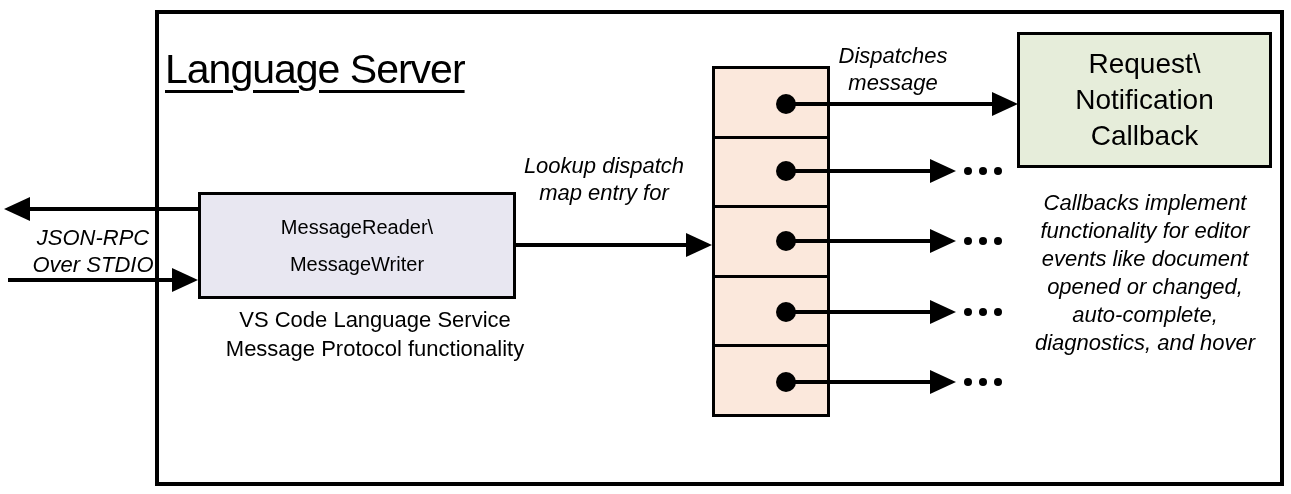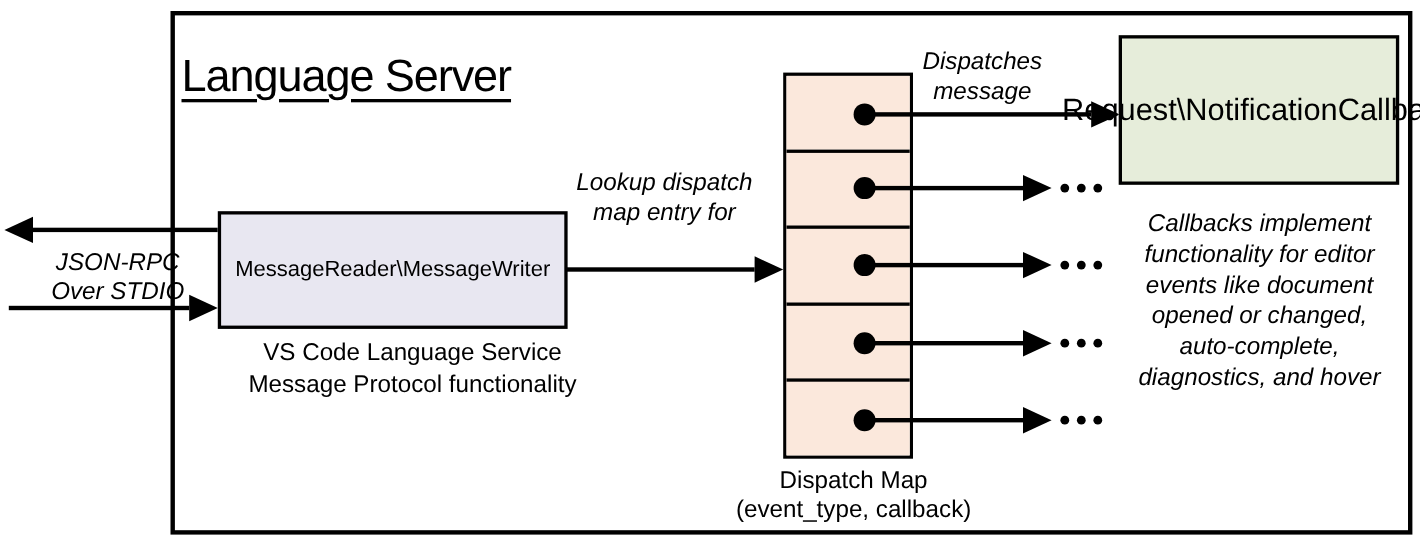--- a/index.html
+++ b/index.html
@@ -8,21 +8,21 @@
   .outer{position:absolute;left:155px;top:10px;width:1129px;height:476px;
          border:4px solid #000;box-sizing:border-box;background:#fff;}
   .title{position:absolute;left:165px;top:46px;width:420px;
          font-size:41px;letter-spacing:-1px;
          text-decoration:underline;text-decoration-thickness:3px;text-underline-offset:7px;}
   .hline{position:absolute;height:4px;background:#000;}
   .tri{position:absolute;width:0;height:0;border-top:12px solid transparent;border-bottom:12px solid transparent;}
   .tri-r{border-left:26px solid #000;}
   .tri-l{border-right:26px solid #000;}
   .box{position:absolute;border:3px solid #000;box-sizing:border-box;display:flex;
-       flex-direction:row;align-items:center;justify-content:center;text-align:center;}
+       flex-direction:column;align-items:center;justify-content:center;text-align:center;}
   .reader{left:198px;top:192px;width:318px;height:107px;background:var(--reader-fill,#E8E7F1);
           font-size:20px;line-height:37px;}
   .callback{left:1017px;top:32px;width:255px;height:136px;background:var(--callback-fill,#E6EDDA);
             font-size:28px;line-height:36px;}
   .lbl{position:absolute;text-align:center;font-size:22px;line-height:29px;white-space:nowrap;}
   .ital{font-style:italic;font-size:22px;line-height:27px;}
   .dispatch-map{position:absolute;left:712px;top:66px;width:118px;height:351px;
                 border:3px solid #000;box-sizing:border-box;display:flex;flex-direction:column;}
   .cell{flex:1;background:var(--cell-fill,#FBE8DC);}
   .cell + .cell{border-top:3px solid #000;}
@@ -37,21 +37,21 @@
 
 <div class="canvas">
 
   <div class="outer"></div>
   <div class="title">Language Server</div>
 
   <div class="hline" style="left:30px;top:207px;width:168px;"></div>
   <div class="tri tri-l" style="left:4px;top:197px;"></div>
   <div class="hline" style="left:8px;top:278px;width:164px;"></div>
   <div class="tri tri-r" style="left:172px;top:268px;"></div>
-  <div class="lbl ital" style="left:32px;top:224px;width:150px;">
+  <div class="lbl ital" style="left:18px;top:224px;width:150px;">
     <div>JSON-RPC</div>
     <div>Over STDIO</div>
   </div>
 
   <div class="box reader">
     <div>MessageReader\</div>
     <div>MessageWriter</div>
   </div>
   <div class="lbl" style="left:196px;top:305px;width:358px;">
     <div>VS Code Language Service</div>
@@ -110,24 +110,20 @@
 
   <div class="dot" style="left:776px;top:372px;"></div>
   <div class="hline" style="left:786px;top:380px;width:144px;"></div>
   <div class="tri tri-r" style="left:930px;top:370px;"></div>
   <div class="mini-dots" style="left:964px;top:378px;">
       <span></span>
       <span></span>
       <span></span>
     </div>
 
-  <div class="lbl mapcap" style="left:651px;top:424px;width:250px;">
-    <div>Dispatch Map</div>
-    <div>(event_type, callback)</div>
-  </div>
 
   <div class="box callback">
     <div>Request\</div>
     <div>Notification</div>
     <div>Callback</div>
   </div>
 
   <div class="lbl ccap" style="left:1008px;top:189px;width:274px;">
     <div>Callbacks implement</div>
     <div>functionality for editor</div>

